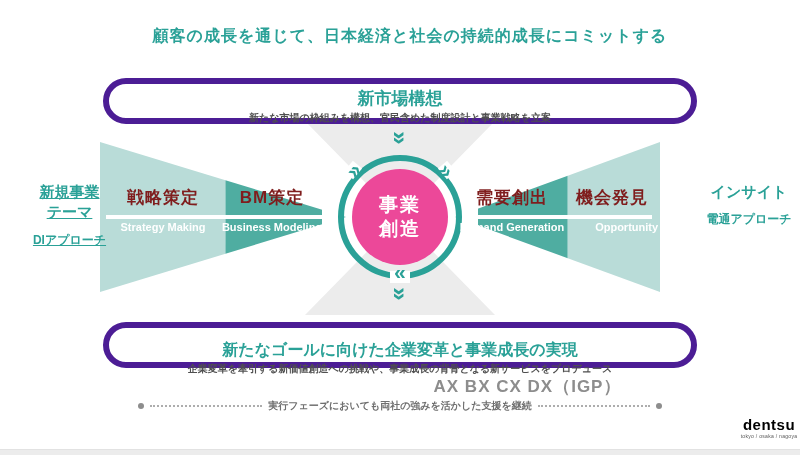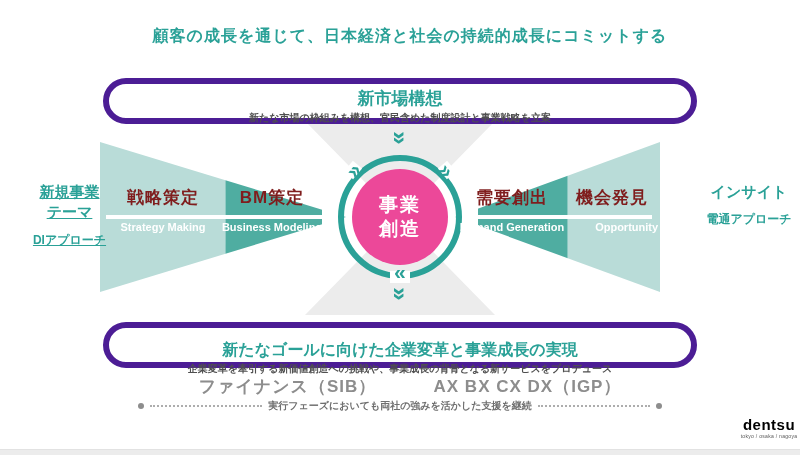--- a/index.html
+++ b/index.html
@@ -132,21 +132,20 @@
   <div class="abs side-label side-right">
     <div class="l">インサイト</div>
     <div class="s">電通アプローチ</div>
   </div>
 
   <div class="abs pill-box bottom-box">
     <div class="bt">新たなゴールに向けた企業変革と事業成長の実現</div>
     <div class="bs">企業変革を牽引する新価値創造への挑戦や、事業成長の背骨となる新サービスをプロデュース</div>
   </div>
 
-  <div class="abs footer-item fi-1">ファイナンス（SIB）</div>
   <div class="abs footer-item fi-2">AX BX CX DX（IGP）</div>
 
   <div class="abs continuity">
     <div class="dot"></div>
     <div class="leader"></div>
     <div class="cont-text">実行フェーズにおいても両社の強みを活かした支援を継続</div>
     <div class="leader"></div>
     <div class="dot"></div>
   </div>
 

